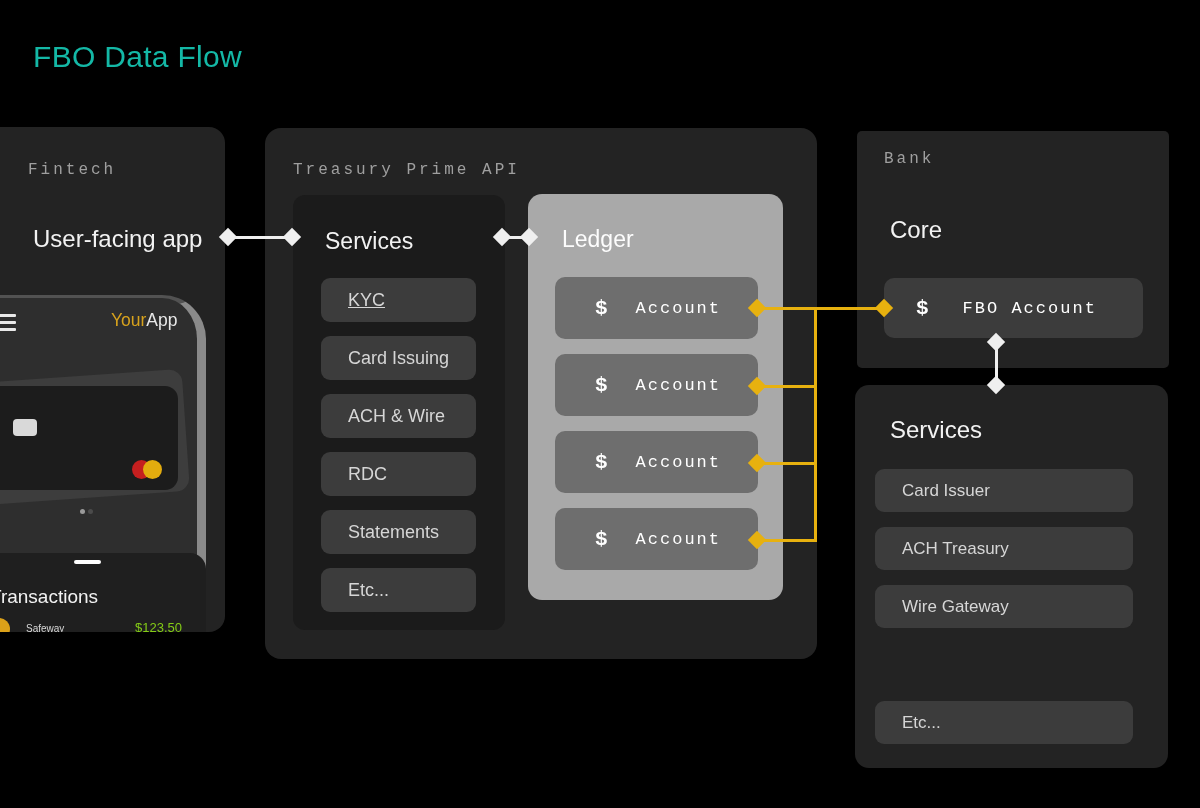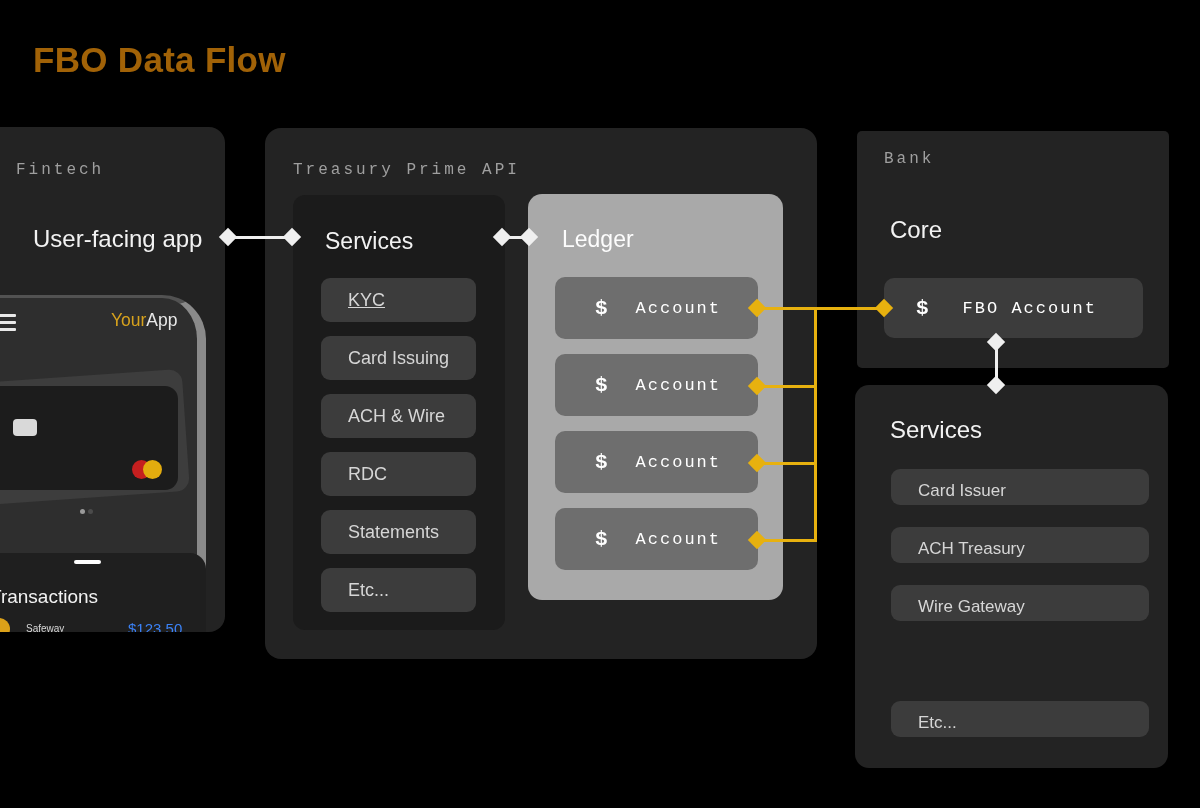--- a/index.html
+++ b/index.html
@@ -1,41 +1,41 @@
 <!DOCTYPE html>
 <html><head>
 <meta charset="utf-8">
 <style>
   html,body{margin:0;padding:0;background:#000;}
   .stage{position:relative;width:1200px;height:808px;background:#000;overflow:hidden;
          font-family:"Liberation Sans",sans-serif;}
   .stage *{box-sizing:border-box;}
 
   
-  .page-title{position:absolute;left:33px;top:40px;margin:0;font-size:35px;font-weight:700;
-              color:#a16207;letter-spacing:.3px;}
+  .page-title{position:absolute;left:33px;top:40px;margin:0;font-size:30px;font-weight:400;
+              color:#14b8a6;letter-spacing:.3px;}
   .mono-label{position:absolute;font-family:"Liberation Mono","DejaVu Sans Mono",monospace;
               font-size:16px;letter-spacing:3px;color:#9f9f9f;white-space:nowrap;}
   .panel-heading{position:absolute;margin:6px;font-size:23px;font-weight:400;color:#f2f2f2;white-space:nowrap;}
 
   
   .panel{position:absolute;background:#232323;border-radius:16px;}
   .panel.fintech{left:-28px;top:127px;width:253px;height:505px;overflow:hidden;}
   .panel.treasury{left:265px;top:128px;width:552px;height:531px;}
   .panel.bank{left:857px;top:131px;width:312px;height:237px;border-radius:5px;}
   .panel.bank-services{left:855px;top:385px;width:313px;height:383px;border-radius:14px;}
 
   .subpanel{position:absolute;border-radius:12px;}
   .subpanel.services{left:28px;top:67px;width:212px;height:435px;background:#1b1b1b;}
   .subpanel.ledger{left:263px;top:66px;width:255px;height:406px;background:#a9a9a9;border-radius:14px;}
 
   
   .pill{position:absolute;left:28px;width:155px;height:44px;border-radius:9px;background:#3c3c3c;
         color:#d6d6d6;font-size:18px;line-height:44px;padding-left:27px;white-space:nowrap;}
-  .pill.wide{left:36px;width:258px;height:36px;line-height:43px;font-size:17px;}
+  .pill.wide{left:20px;width:258px;height:43px;line-height:43px;font-size:17px;}
 
   .account{position:absolute;left:27px;width:203px;height:62px;border-radius:10px;background:#6e6e6e;
            display:flex;align-items:center;color:#fff;
            font-family:"Liberation Mono","DejaVu Sans Mono",monospace;}
   .account .cur{font-size:21px;font-weight:700;margin-left:40px;}
   .account .acct-label{font-size:17px;letter-spacing:2px;margin-left:28px;}
 
   .fbo-btn{position:absolute;left:27px;top:147px;width:259px;height:60px;border-radius:10px;background:#3c3c3c;
            display:flex;align-items:center;color:#fff;
            font-family:"Liberation Mono","DejaVu Sans Mono",monospace;}
@@ -68,24 +68,24 @@
   .mc .red{background:#c51f1f;}
   .mc .gold{background:#e3ac0e;margin-left:-8px;}
   .dot{position:absolute;width:5px;height:5px;border-radius:50%;}
   .dot.d1{left:150px;top:211px;background:#9a9a9a;}
   .dot.d2{left:158px;top:211px;background:#4b4b4b;}
   .sheet{position:absolute;left:0;right:-9px;top:255px;bottom:0;background:#1f1f1f;border-radius:16px 16px 0 0;}
   .handle{position:absolute;left:144px;top:7px;width:27px;height:4px;background:#fff;border-radius:2px;}
   .sheet-title{position:absolute;left:60px;top:27px;font-size:19px;font-weight:500;color:#f2f2f2;}
   .txn-ic{position:absolute;left:58px;top:65px;width:22px;height:22px;border-radius:50%;background:#dba119;}
   .txn-name{position:absolute;left:96px;top:70px;font-size:10px;color:#d8d8d8;}
-  .txn-amt{position:absolute;left:198px;top:67px;font-size:15px;color:#3b82f6;}
-
-  
-  .fintech .mono-label{left:44px;top:34px;text-align:center;}
+  .txn-amt{position:absolute;left:205px;top:67px;font-size:13px;color:#84cc16;}
+
+  
+  .fintech .mono-label{left:56px;top:34px;text-align:center;}
   .fintech .panel-heading{left:55px;top:92px;font-size:24px;}
   .treasury .mono-label{left:28px;top:33px;}
   .subpanel.services .panel-heading{left:26px;top:27px;}
   .subpanel.ledger .panel-heading{left:28px;top:26px;color:#fdfdfd;}
   .bank .mono-label{left:27px;top:19px;}
   .bank .panel-heading{left:27px;top:79px;font-size:24px;}
   .bank-services .panel-heading{left:29px;top:25px;font-size:24px;}
 </style>
 </head>
 <body>

